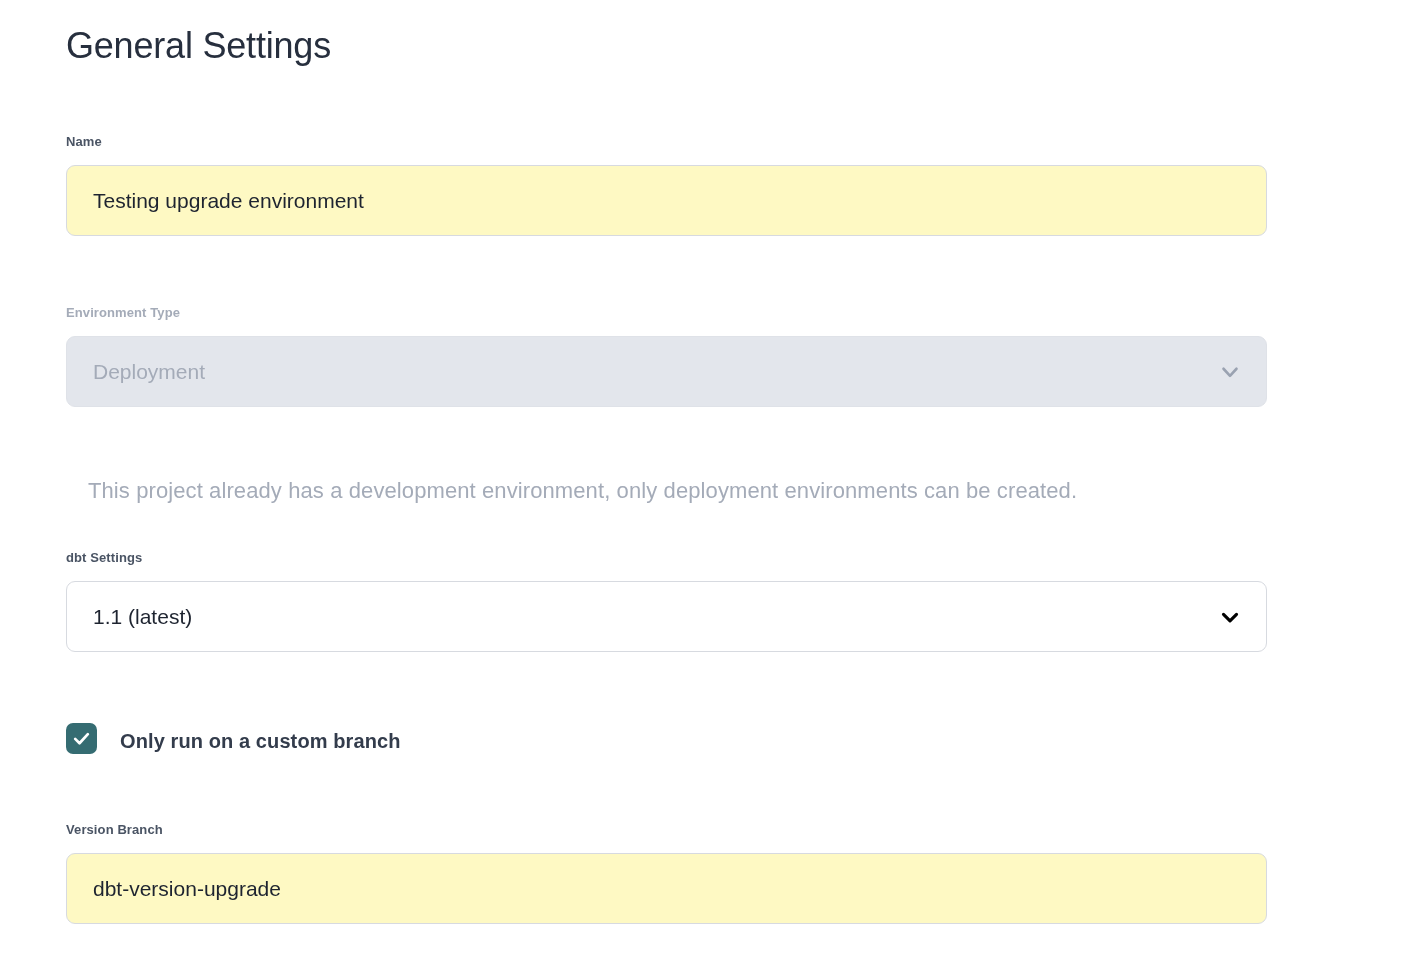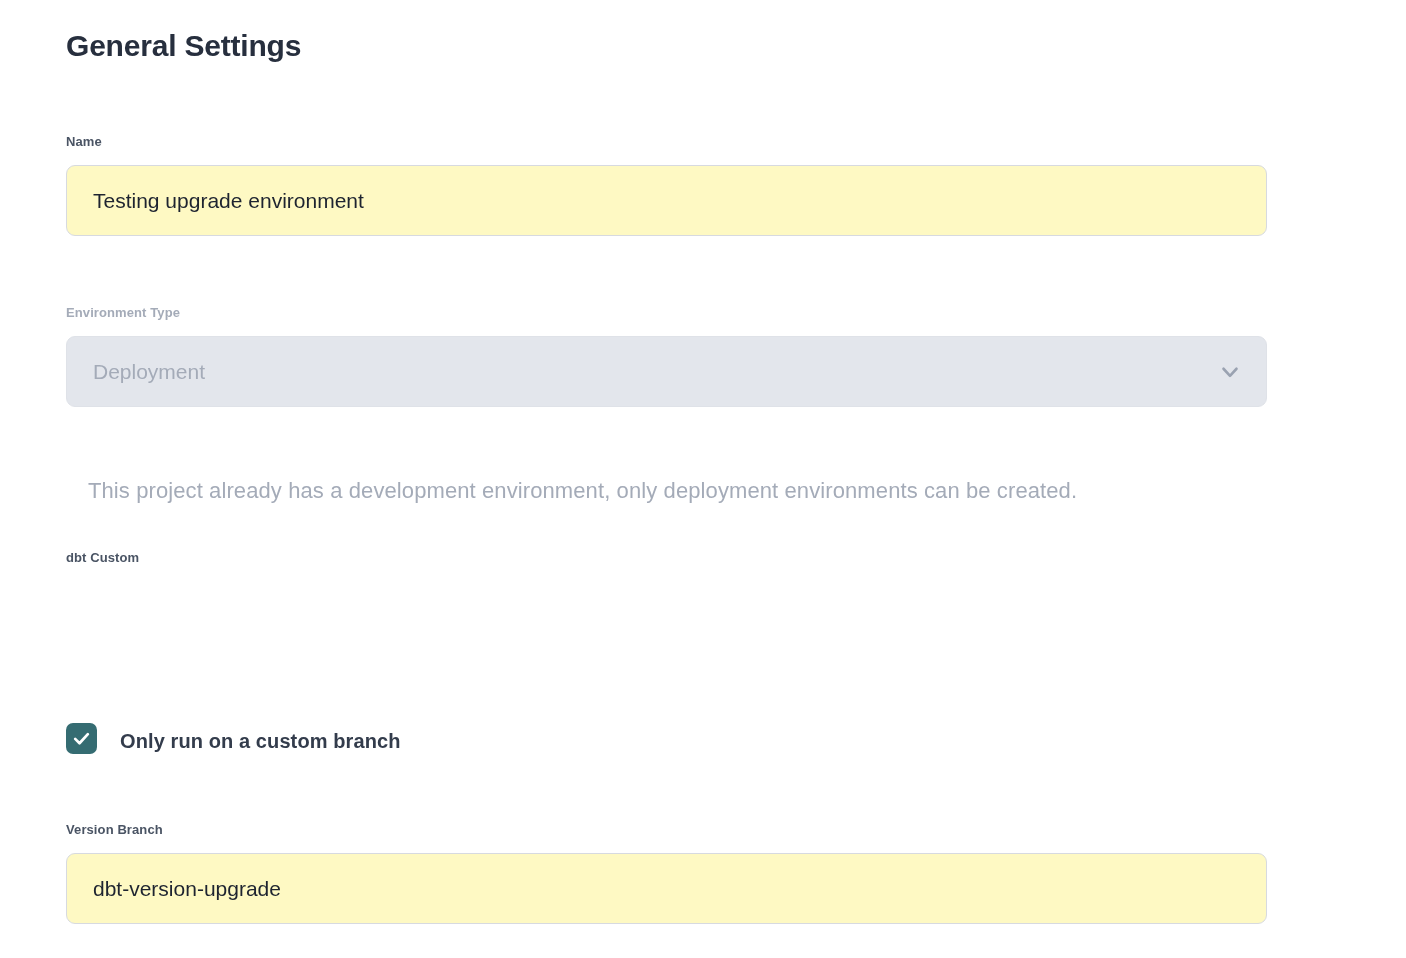--- a/index.html
+++ b/index.html
@@ -18,22 +18,22 @@
     height: 958px;
     background: #ffffff;
     padding: 0;
   }
 
   
   .page-title {
     position: absolute;
     left: 66px;
     top: 26px;
-    font-size: 30px;
-    font-weight: bold;
+    font-size: 36px;
+    font-weight: normal;
     color: #272f3e;
     letter-spacing: -0.2px;
     line-height: 40px;
   }
 
   
   .field {
     position: absolute;
     left: 66px;
     width: 1201px;
@@ -171,21 +171,29 @@
         <svg width="26" height="26" viewBox="0 0 24 24" fill="none" stroke="#9aa2b1" stroke-width="2.4" stroke-linecap="round" stroke-linejoin="round">
           <polyline points="6 9 12 15.5 18 9"></polyline>
         </svg>
       </span>
     </div>
   </div>
 
   <div class="helper-text" style="top:476px;margin-left:22px;">This project already has a development environment, only deployment environments can be created.</div>
 
   <div class="field" style="top:547px;">
-    <div class="field-label">dbt Custom</div>
+    <div class="field-label">dbt Settings</div>
+    <div class="select-wrap">
+      <div class="select-box enabled">1.1 (latest)</div>
+      <span class="chev">
+        <svg width="26" height="26" viewBox="0 0 24 24" fill="none" stroke="#000000" stroke-width="2.9" stroke-linecap="round" stroke-linejoin="round">
+          <polyline points="6 9.5 12 15.5 18 9.5"></polyline>
+        </svg>
+      </span>
+    </div>
   </div>
 
   <div class="checkbox-row" style="top:723px;">
     <span class="checkbox">
       <svg width="19" height="19" viewBox="0 0 24 24" fill="none" stroke="#ffffff" stroke-width="3.4" stroke-linecap="round" stroke-linejoin="round">
         <polyline points="4 12.5 9.5 18 20 6.5"></polyline>
       </svg>
     </span>
     <span class="checkbox-label">Only run on a custom branch</span>
   </div>

